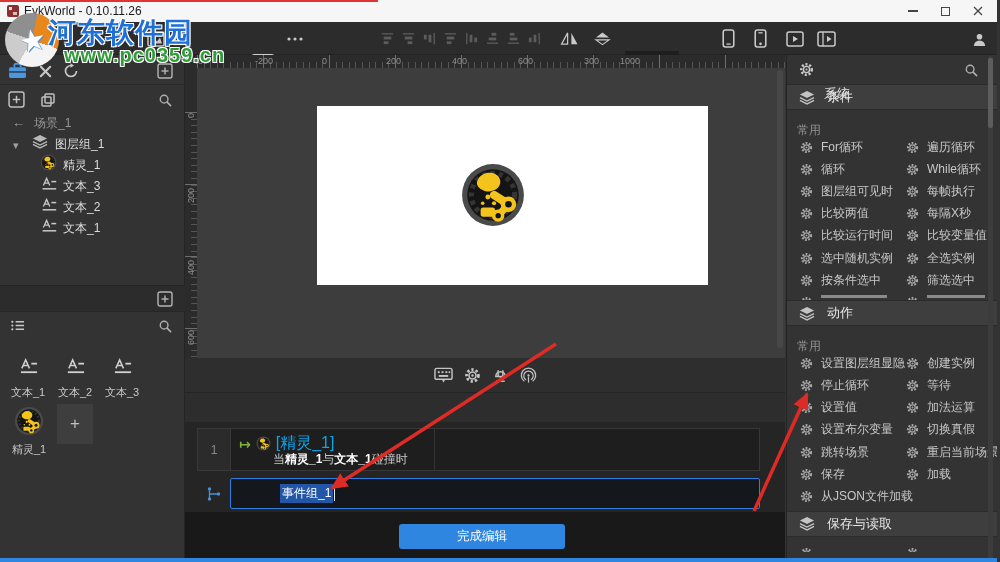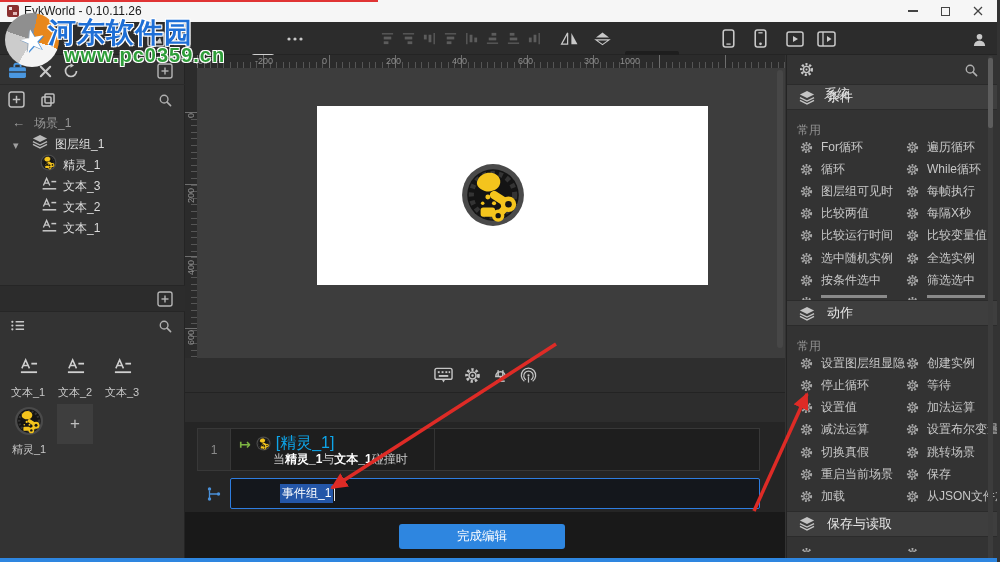--- a/index.html
+++ b/index.html
@@ -680,26 +680,20 @@
       <div class="rp-item">
           <svg class="ic" width="13" height="13">
             <use href="#i-gear"></use>
           </svg>
           <span>加法运算</span>
         </div>
       <div class="rp-item">
           <svg class="ic" width="13" height="13">
             <use href="#i-gear"></use>
           </svg>
-          <span>减法运算</span>
-        </div>
-      <div class="rp-item">
-          <svg class="ic" width="13" height="13">
-            <use href="#i-gear"></use>
-          </svg>
           <span>设置布尔变量</span>
         </div>
       <div class="rp-item">
           <svg class="ic" width="13" height="13">
             <use href="#i-gear"></use>
           </svg>
           <span>切换真假</span>
         </div>
       <div class="rp-item">
           <svg class="ic" width="13" height="13">

